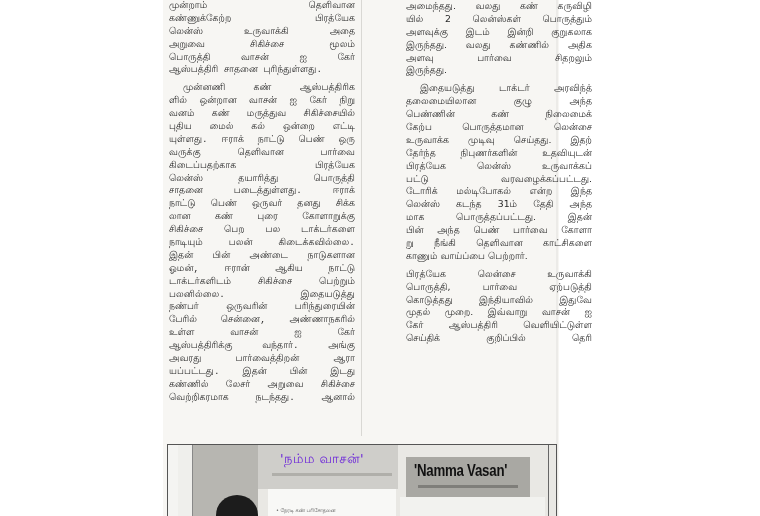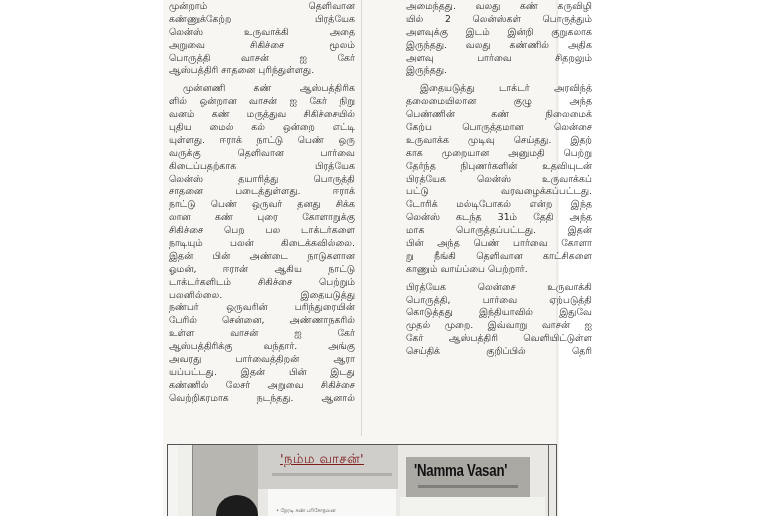--- a/index.html
+++ b/index.html
@@ -13,21 +13,21 @@
       position: absolute; left: 163px; top: 0; width: 396px; height: 516px;
       background: #f7f6f3;
       filter: blur(0.25px);
     }
     .col {
       position: absolute; top: 0;
       font-size: 9.3px; line-height: 12.9px; color: #2a2a2a;
       text-align: justify;
       letter-spacing: 0.05px;
     }
-    .col-left { left: 169px; width: 186px; }
+    .col-left { left: 169px; width: 186px; font-family: Liberation Mono, monospace; }
     .col-right { left: 366px; width: 186px; margin-left: 40px; }
     .para { margin: 0; }
     .para + .para { margin-top: 5px; }
     .line { display: block; height: 12.9px; white-space: nowrap; overflow: hidden; text-align-last: justify; text-align: justify; }
     .line.last { text-align-last: left; }
     .indent { padding-left: 14px; }
     .col-divider {
       position: absolute; left: 361px; top: 0; width: 1px; height: 436px; background: #d9d8d4;
     }
     .promo {
@@ -45,21 +45,21 @@
     .promo-photo-bg {
       position: absolute; left: 25px; top: 0; width: 65px; height: 72px; background: #b7b6b1;
     }
     .promo-person {
       position: absolute; left: 48px; top: 50px; width: 42px; height: 40px; border-radius: 50% 50% 0 0; background: #1c1c1c;
     }
     .promo-tamil-panel {
       position: absolute; left: 90px; top: 0; width: 140px; height: 44px; background: #cfceca;
     }
     .promo-tamil-title {
-      position: absolute; left: 112px; top: 6px; font-size: 13px; color: #7f1d1d; letter-spacing: 0.5px; white-space: nowrap; text-decoration: underline;
+      position: absolute; left: 112px; top: 6px; font-size: 13px; color: #6d28d9; letter-spacing: 0.5px; white-space: nowrap;
     }
     .promo-tamil-sub {
       position: absolute; left: 104px; top: 28px; width: 120px; height: 3px; background: #b0afaa;
     }
     .promo-white {
       position: absolute; left: 100px; top: 44px; width: 128px; height: 28px; background: #f8f8f6;
     }
     .promo-bullet {
       position: absolute; left: 108px; top: 62px; font-size: 5px; color: #555; white-space: nowrap;
     }
@@ -135,21 +135,20 @@
       <span class="line">இருந்தது. வலது கண்ணில் அதிக</span>
       <span class="line">அளவு பார்வை சிதறலும்</span>
       <span class="line last">இருந்தது.</span>
     </div>
     <div class="para">
       <span class="line indent">இதையடுத்து டாக்டர் அரவிந்த்</span>
       <span class="line">தலைமையிலான குழு அந்த</span>
       <span class="line">பெண்ணின் கண் நிலைமைக்</span>
       <span class="line">கேற்ப பொருத்தமான லென்சை</span>
       <span class="line">உருவாக்க முடிவு செய்தது. இதற்</span>
-      <span class="line">காக முறையான அனுமதி பெற்று</span>
       <span class="line">தேர்ந்த நிபுணர்களின் உதவியுடன்</span>
       <span class="line">பிரத்யேக லென்ஸ் உருவாக்கப்</span>
       <span class="line">பட்டு வரவழைக்கப்பட்டது.</span>
       <span class="line">டோரிக் மல்டிபோகல் என்ற இந்த</span>
       <span class="line">லென்ஸ் கடந்த 31ம் தேதி அந்த</span>
       <span class="line">மாக பொருத்தப்பட்டது. இதன்</span>
       <span class="line">பின் அந்த பெண் பார்வை கோளா</span>
       <span class="line">று நீங்கி தெளிவான காட்சிகளை</span>
       <span class="line last">காணும் வாய்ப்பை பெற்றார்.</span>
     </div>

